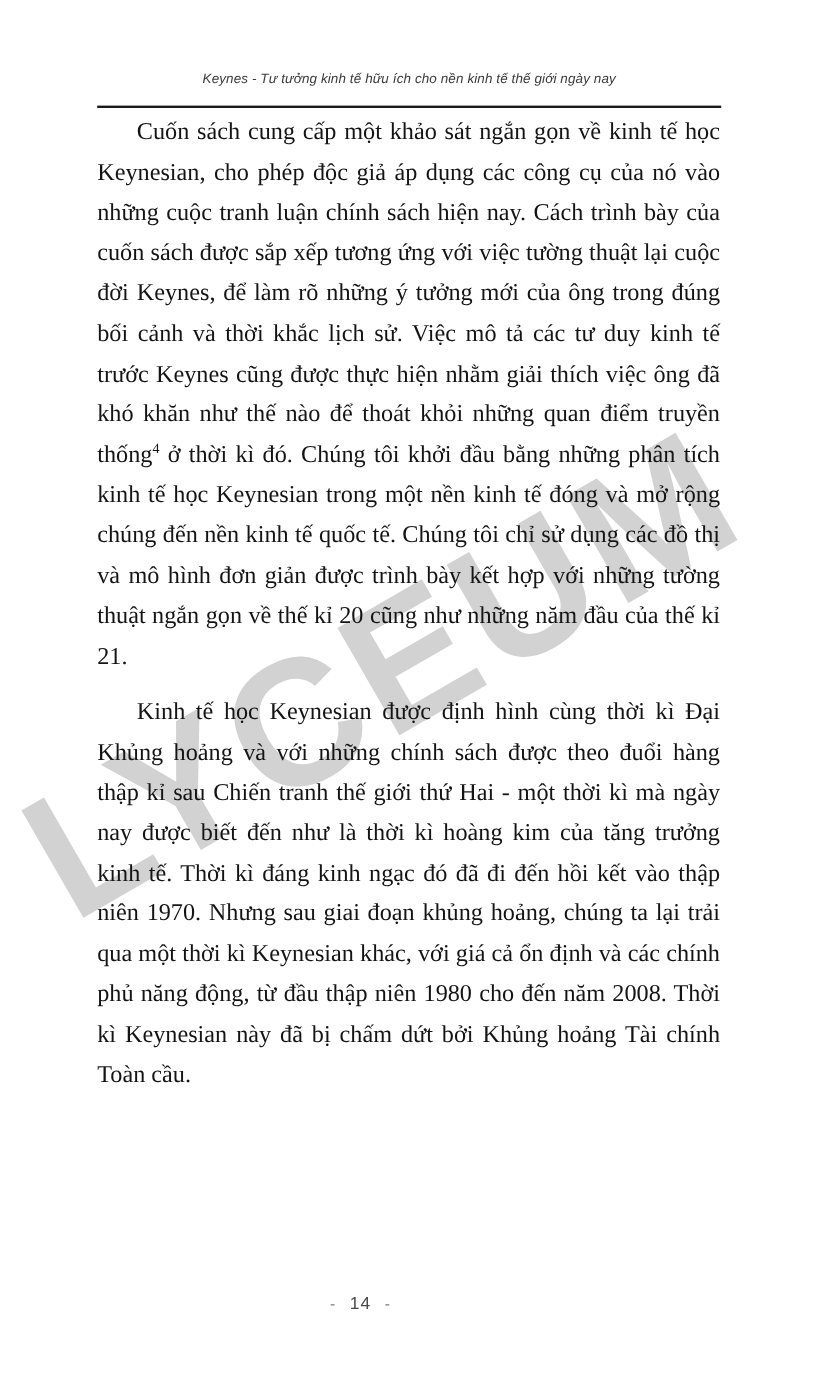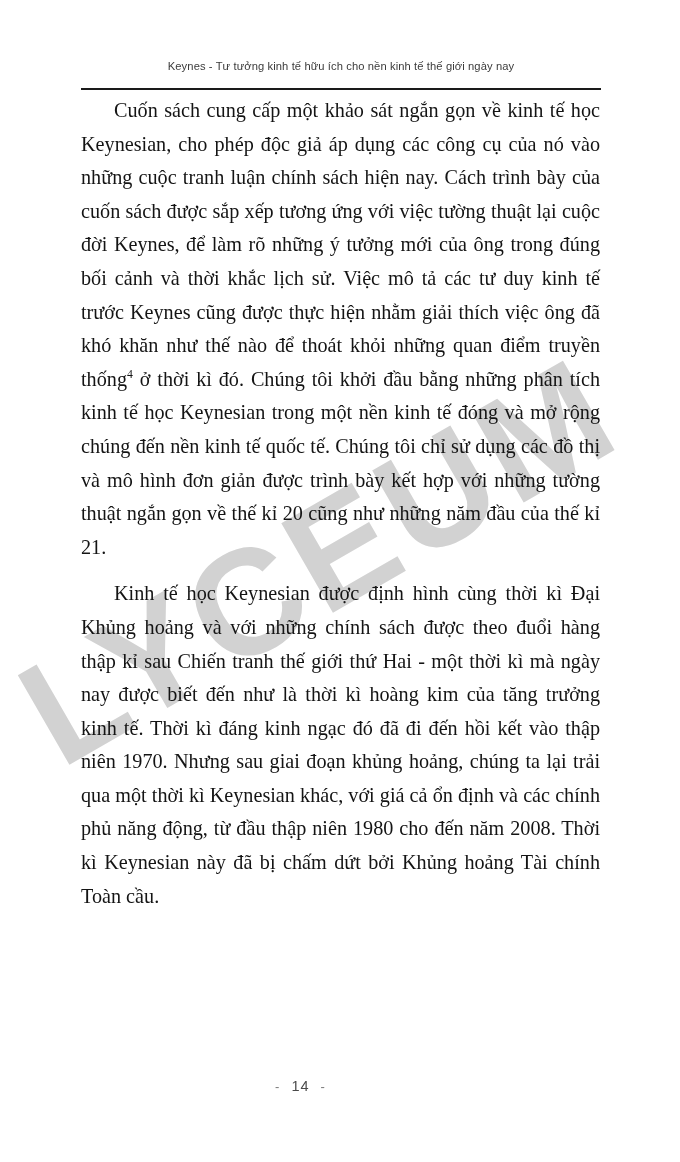--- a/index.html
+++ b/index.html
@@ -49,20 +49,21 @@
     width: 520px;
     text-align: center;
     z-index: 3;
   }
   .running-header .hdr-text {
     font-family: "Liberation Sans", "DejaVu Sans", sans-serif;
     font-size: 11.2px;
     color: #3b3b3b;
     letter-spacing: 0.1px;
     white-space: nowrap;
+    font-style: italic;
   }
   .header-rule {
     position: absolute;
     left: 81px;
     top: 88px;
     width: 520px;
     height: 1.6px;
     background: #1a1a1a;
     z-index: 3;
   }

